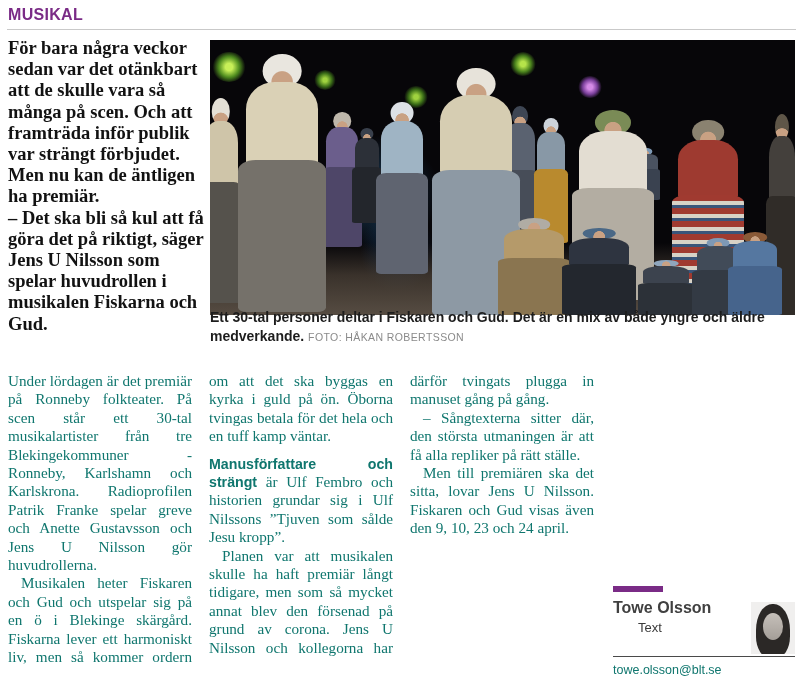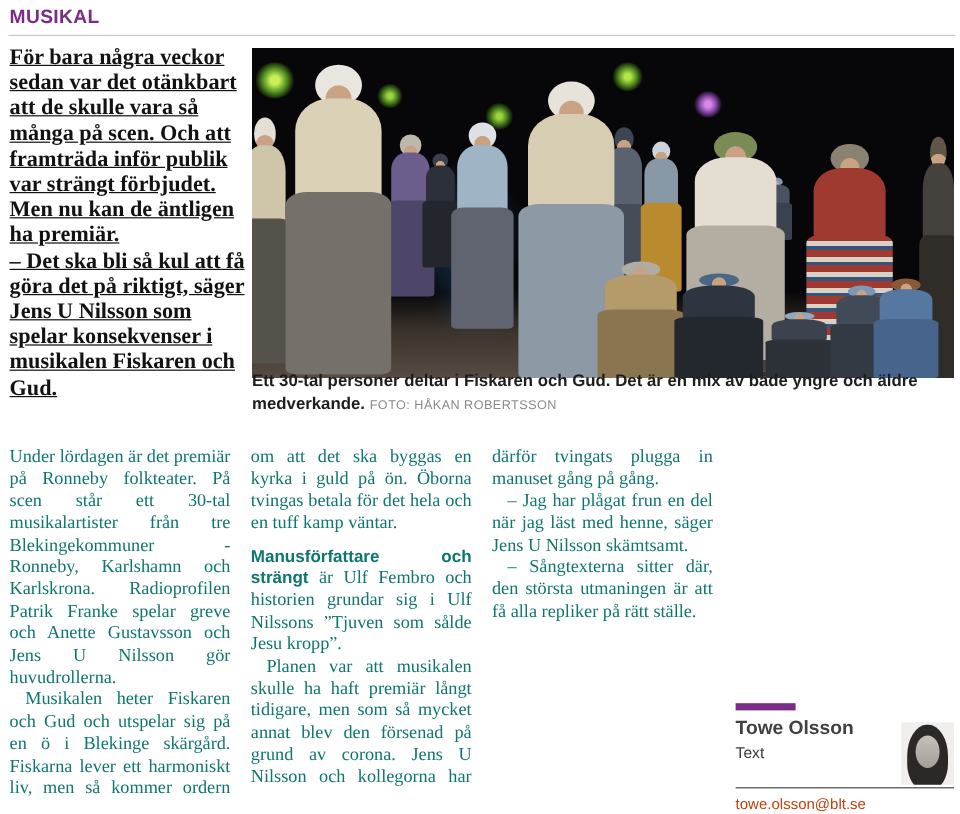--- a/index.html
+++ b/index.html
@@ -8,21 +8,21 @@
         font-family:"Liberation Serif", serif;color:#1a1a1a;}
 
   
   .kicker{position:absolute;left:8px;top:6px;font-family:"Liberation Sans",sans-serif;
           font-weight:700;font-size:16px;letter-spacing:.3px;color:var(--accent);}
   .kicker-rule{position:absolute;left:7px;right:4px;top:29px;border-top:1px solid #c9c9c9;}
 
   
   .intro{position:absolute;left:8px;top:38px;width:196px;font-weight:700;
          font-size:18.5px;line-height:21.2px;color:#121212;}
-  .intro p{margin:0;text-decoration:underline;}
+  .intro p{margin:0;}
 
   
   .photo{position:absolute;left:210px;top:40px;width:585px;height:275px;background:
          radial-gradient(ellipse 420px 160px at 30% 118%, rgba(70,60,50,.28), transparent 65%),
          #070609;overflow:hidden;}
   .glow{position:absolute;border-radius:50%;}
   .g1{left:2px;top:12px;width:34px;height:30px;background:radial-gradient(circle,#c8ef58 0 16%,#4f8c1f 45%,transparent 72%);}
   .g2{left:104px;top:30px;width:22px;height:20px;background:radial-gradient(circle,#9fd23f 0 14%,#3c6f18 45%,transparent 72%);}
   .g3{left:194px;top:46px;width:24px;height:22px;background:radial-gradient(circle,#9fd23f 0 14%,#3c6f18 45%,transparent 72%);}
   .g4{left:300px;top:12px;width:26px;height:24px;background:radial-gradient(circle,#b5e34a 0 15%,#4a821d 45%,transparent 72%);}
@@ -70,39 +70,39 @@
   .article p{margin:0;}
   .article p.indent{text-indent:13px;}
   .article p.space-before{margin-top:9px;}
   .article .lead{font-family:"Liberation Sans",sans-serif;font-weight:700;font-size:14.2px;}
 
   
   .byline{position:absolute;left:613px;top:586px;width:182px;height:92px;
           font-family:"Liberation Sans",sans-serif;}
   .byline-bar{width:50px;height:6px;background:var(--accent);}
   .byline-name{margin-top:7px;font-size:16px;font-weight:700;color:#404040;}
-  .byline-role{margin-top:3px;font-size:13px;color:#3a3a3a;}
+  .byline-role{margin-top:3px;font-size:13px;color:#3a3a3a;margin-left:25px;}
   .portrait{position:absolute;right:0;top:16px;width:44px;height:52px;background:#f0efee;overflow:hidden;}
   .portrait .hair{position:absolute;left:5px;top:2px;width:34px;height:54px;border-radius:48% 48% 40% 40%;background:#2b2826;}
   .portrait .face{position:absolute;left:12px;top:11px;width:20px;height:27px;border-radius:50%;
                   background:linear-gradient(#c6c0ba,#a49e98);}
   .byline-divider{position:absolute;left:0;right:0;top:70px;border-top:1.5px solid #4a4a4a;}
-  .byline-email{position:absolute;left:0;top:77px;font-size:12.5px;color:#c2410c;text-decoration:none;}
+  .byline-email{position:absolute;left:0;top:77px;font-size:12.5px;color:#0f766e;text-decoration:none;}
 </style>
 </head>
 <body>
 
 <div class="page">
 
   <div class="kicker">MUSIKAL</div>
   <div class="kicker-rule"></div>
 
   <div class="intro">
       <p>För bara några veckor sedan var det otänkbart att de skulle vara så många på scen. Och att framträda inför publik var strängt förbjudet. Men nu kan de äntligen ha premiär.</p>
-      <p>– Det ska bli så kul att få göra det på riktigt, säger Jens U Nilsson som spelar konsekvenser i musikalen Fiskaren och Gud.</p>
+      <p>– Det ska bli så kul att få göra det på riktigt, säger Jens U Nilsson som spelar huvudrollen i musikalen Fiskarna och Gud.</p>
     </div>
 
   <div class="photo">
     <div class="glow g6"></div>
     <div class="glow g7"></div>
     <div class="glow g1"></div>
     <div class="glow g2"></div>
     <div class="glow g3"></div>
     <div class="glow g4"></div>
     <div class="glow g5"></div>
@@ -197,22 +197,22 @@
   <div class="caption">
     <span>Ett 30-tal personer deltar i Fiskaren och Gud. Det är en mix av både yngre och äldre medverkande.</span>
     <span class="credit">FOTO: HÅKAN ROBERTSSON</span>
   </div>
 
   <div class="article">
       <p class="">Under lördagen är det premiär på Ronneby folkteater. På scen står ett 30-tal musikalartister från tre Blekingekommuner - Ronneby, Karlshamn och Karlskrona. Radioprofilen Patrik Franke spelar greve och Anette Gustavsson och Jens U Nilsson gör huvudrollerna.</p>
       <p class="indent ">Musikalen heter Fiskaren och Gud och utspelar sig på en ö i Blekinge skärgård. Fiskarna lever ett harmoniskt liv, men så kommer ordern om att det ska byggas en kyrka i guld på ön. Öborna tvingas betala för det hela och en tuff kamp väntar.</p>
       <p class="space-before"><strong class="lead">Manusförfattare och strängt</strong> är Ulf Fembro och historien grundar sig i Ulf Nilssons ”Tjuven som sålde Jesu kropp”.</p>
       <p class="indent ">Planen var att musikalen skulle ha haft premiär långt tidigare, men som så mycket annat blev den försenad på grund av corona. Jens U Nilsson och kollegorna har därför tvingats plugga in manuset gång på gång.</p>
-      <p class="indent ">– Jag har plågat frun en del när jag läst med henne, säger Jens U Nilsson skämtsamt.</p>
       <p class="indent ">– Sångtexterna sitter där, den största utmaningen är att få alla repliker på rätt ställe.</p>
+      <p class="indent ">Men till premiären ska det sitta, lovar Jens U Nilsson. Fiskaren och Gud visas även den 9, 10, 23 och 24 april.</p>
     </div>
 
   <div class="byline">
     <div class="byline-bar"></div>
     <div class="byline-name">Towe Olsson</div>
     <div class="byline-role">Text</div>
     <div class="portrait">
       <span class="hair"></span>
       <span class="face"></span>
     </div>

